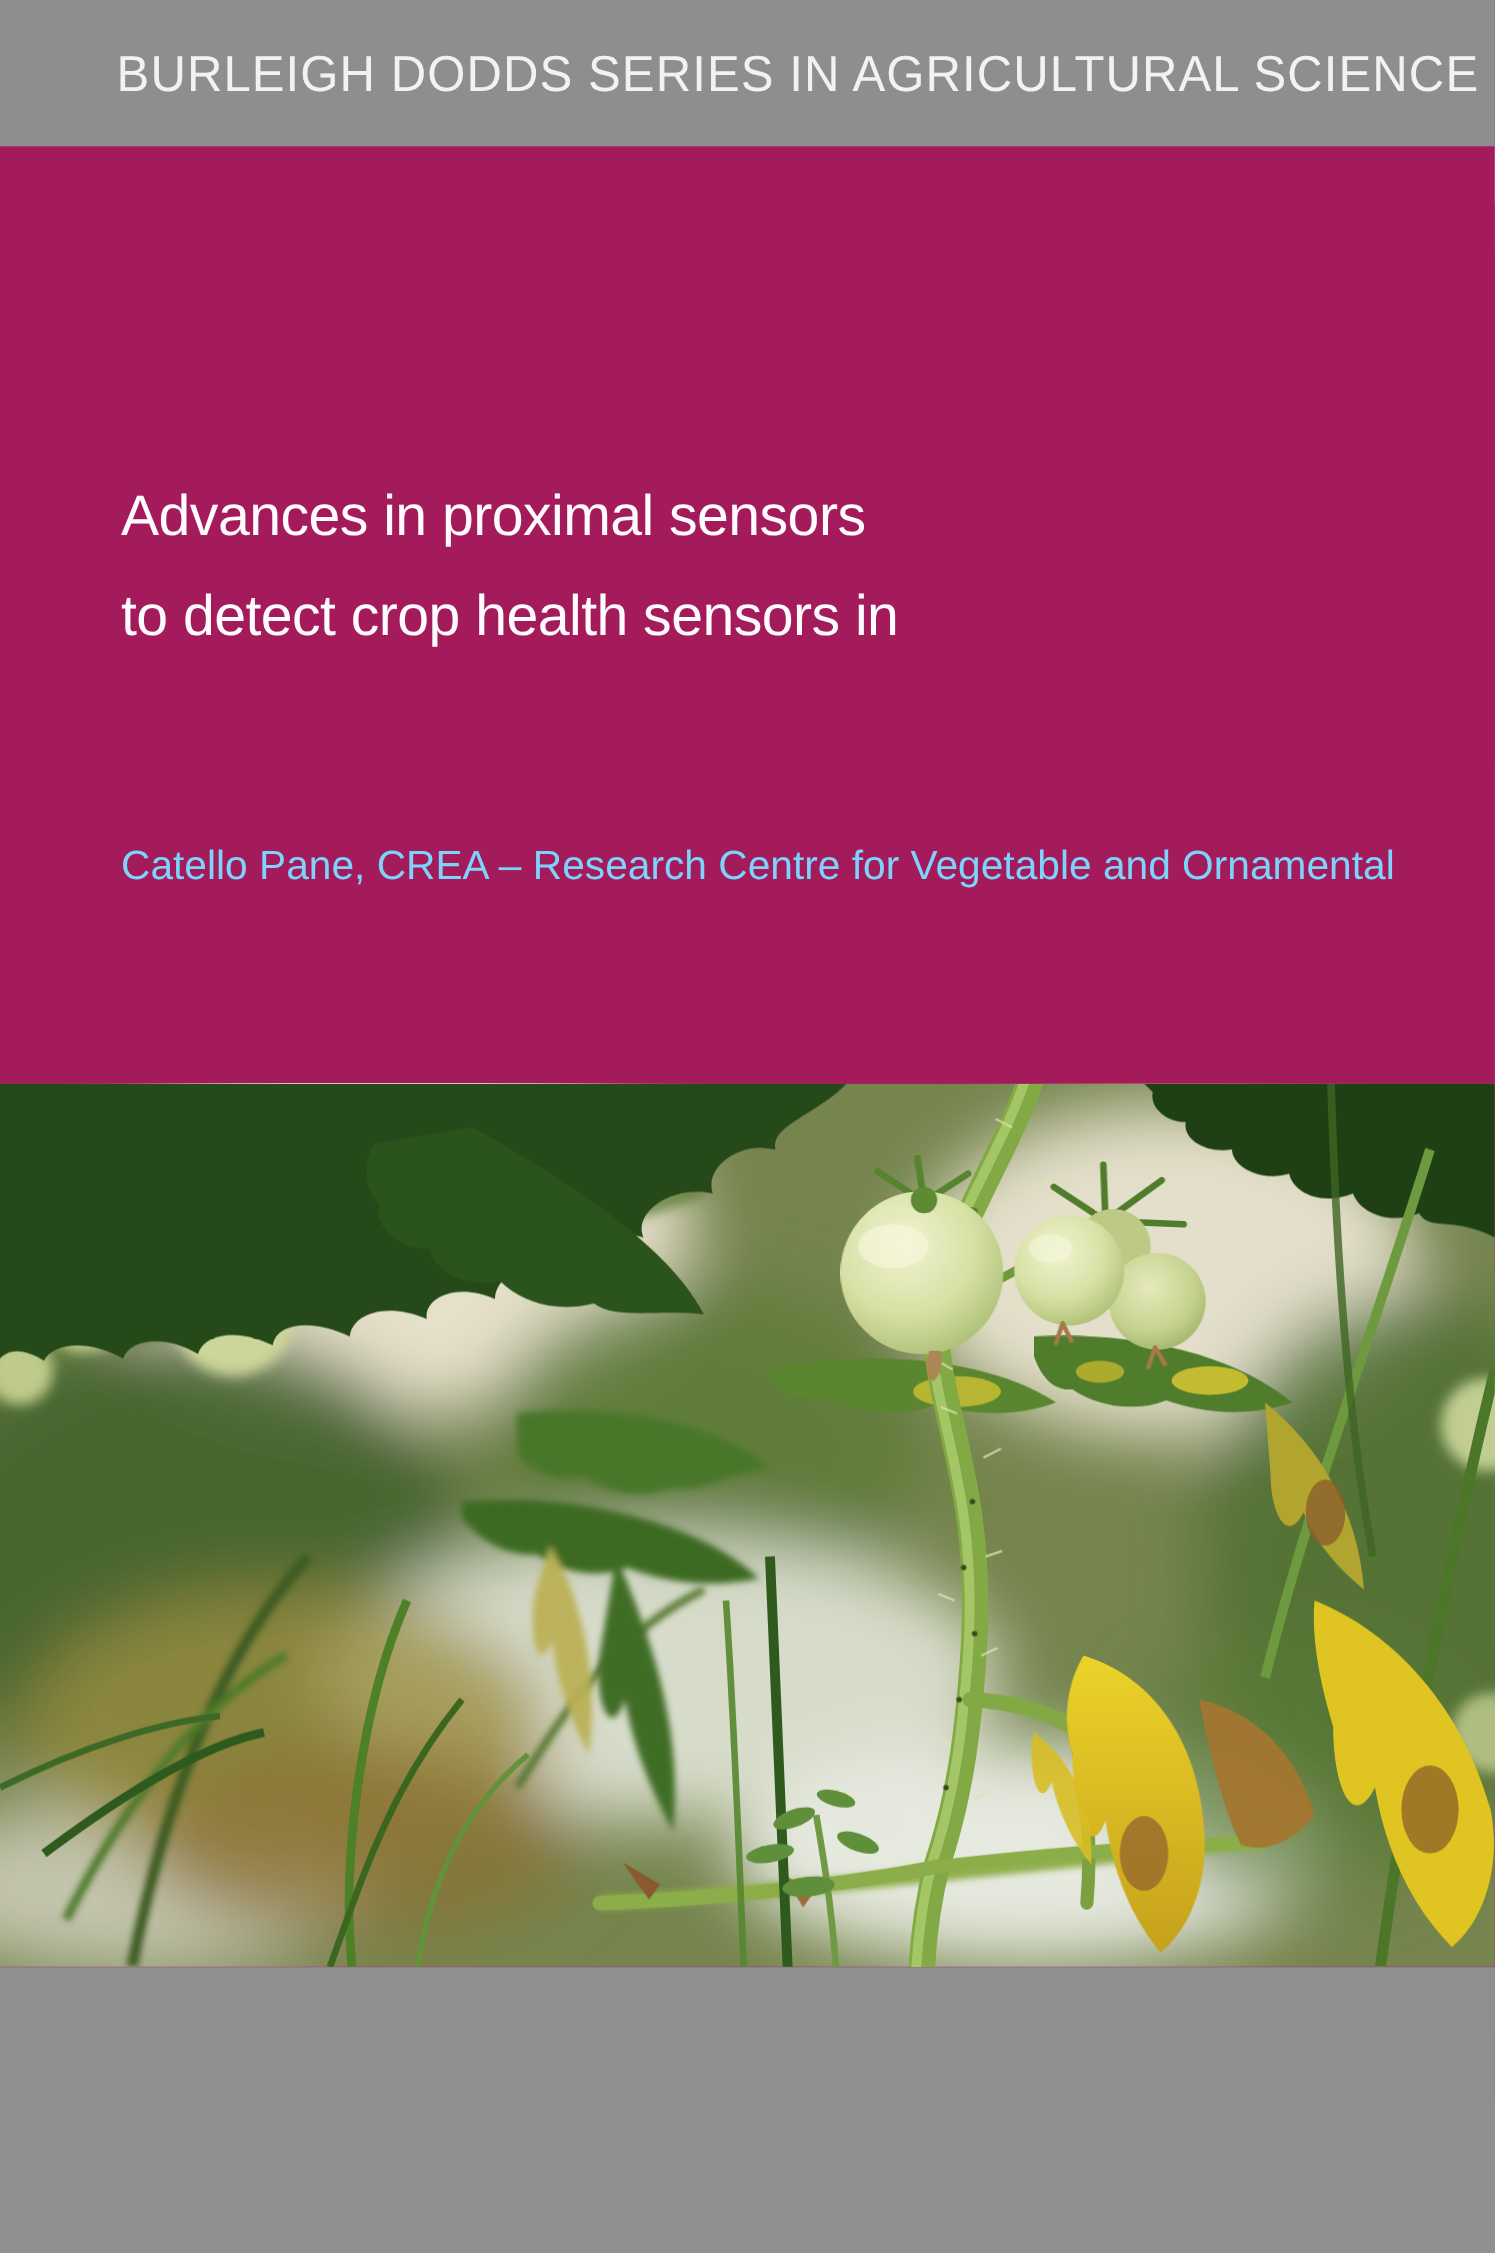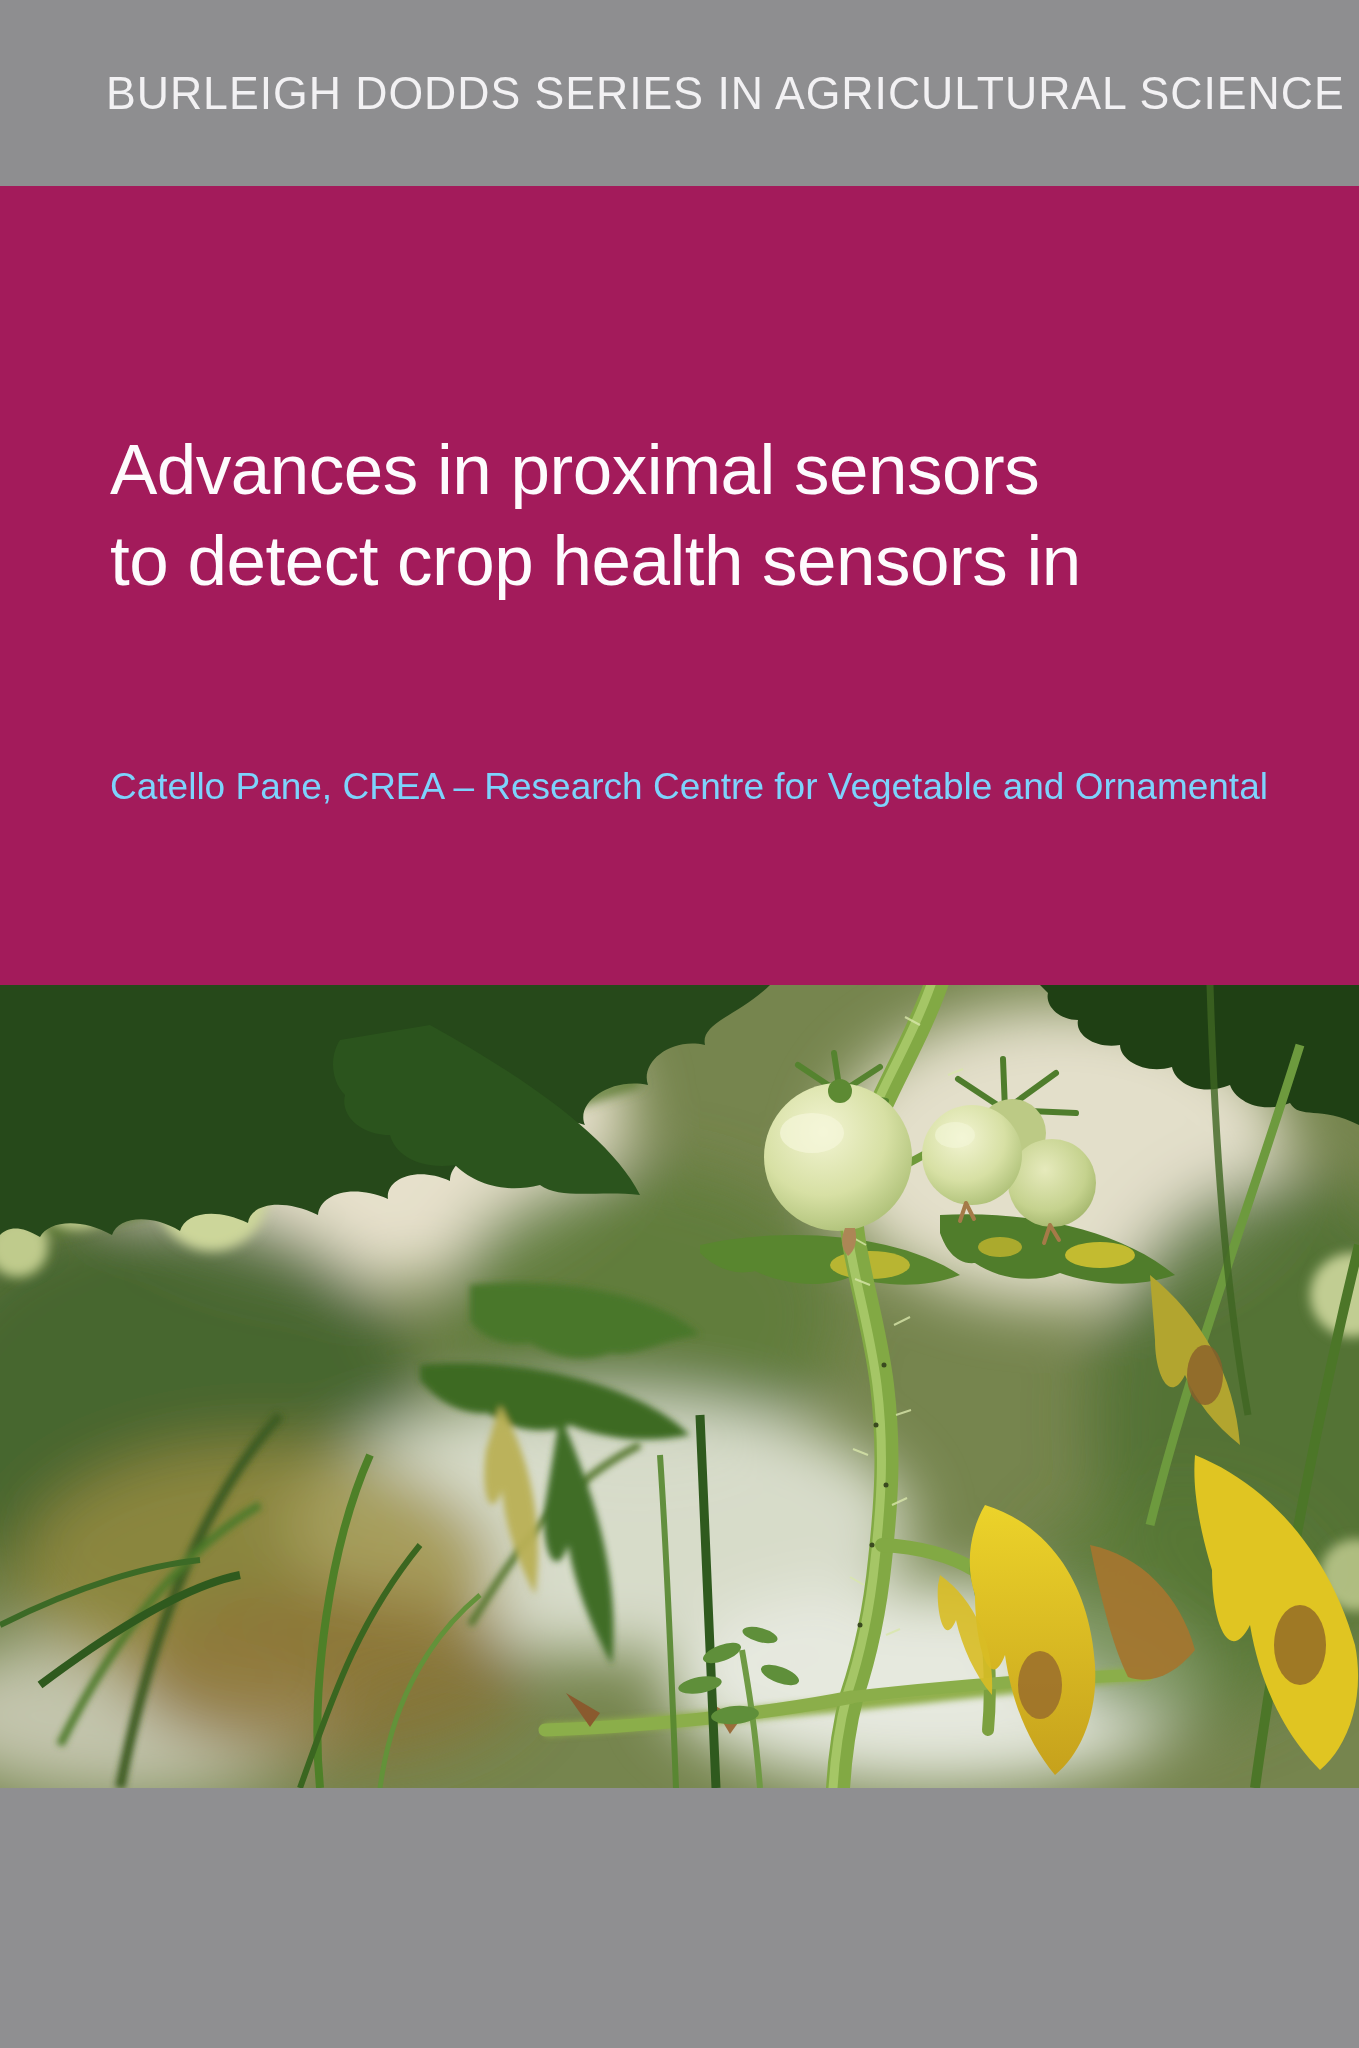--- a/index.html
+++ b/index.html
@@ -1,28 +1,28 @@
 <!DOCTYPE html>
 <html><head>
 <meta charset="utf-8">
 <style>
   html,body{margin:0;padding:0;background:#ffffff;}
   body{font-family:"Liberation Sans", sans-serif; -webkit-font-smoothing:antialiased;}
   .cover{position:relative;width:1359px;height:2048px;overflow:hidden;background:#a31b5b;}
 
   
-  .series-banner{position:absolute;top:0;left:0;width:1359px;height:186px;
+  .series-banner{position:absolute;top:0;left:0;width:1359px;height:133px;
     background:#8e8e90;display:flex;align-items:center;box-sizing:border-box;padding-left:106px;}
   .series-banner span{color:#f2f1f3;font-size:46px;letter-spacing:1px;font-weight:400;
     transform:scaleX(0.97);transform-origin:left center;white-space:nowrap;}
 
   
   .magenta-panel{position:absolute;top:186px;left:0;width:1359px;height:799px;background:#a31b5b;}
   .book-title{position:absolute;left:110px;top:238px;margin:0;font-weight:400;
-    color:#fdfbfd;font-size:71px;line-height:91px;letter-spacing:-0.5px;}
+    color:#fdfbfd;font-size:52px;line-height:91px;letter-spacing:-0.5px;}
   .book-title .line{display:block;}
   .author{position:absolute;left:110px;top:568px;margin:0;color:#7dd3fc;
     font-size:37px;line-height:65px;font-weight:400;max-width:1180px;}
   .author span{display:block;}
 
   
   .cover-photo{position:absolute;top:985px;left:0;width:1359px;height:803px;margin:0;overflow:hidden;}
   .cover-photo svg{display:block;}
 
   

